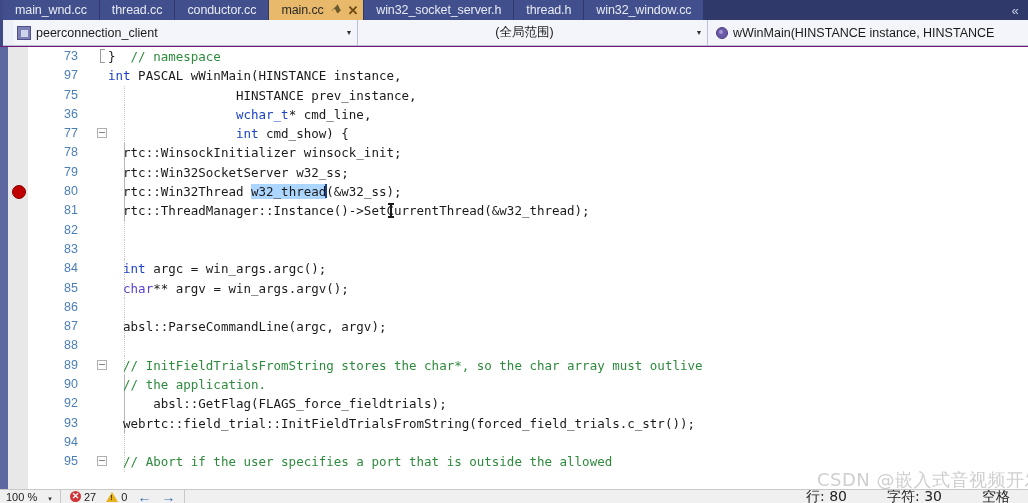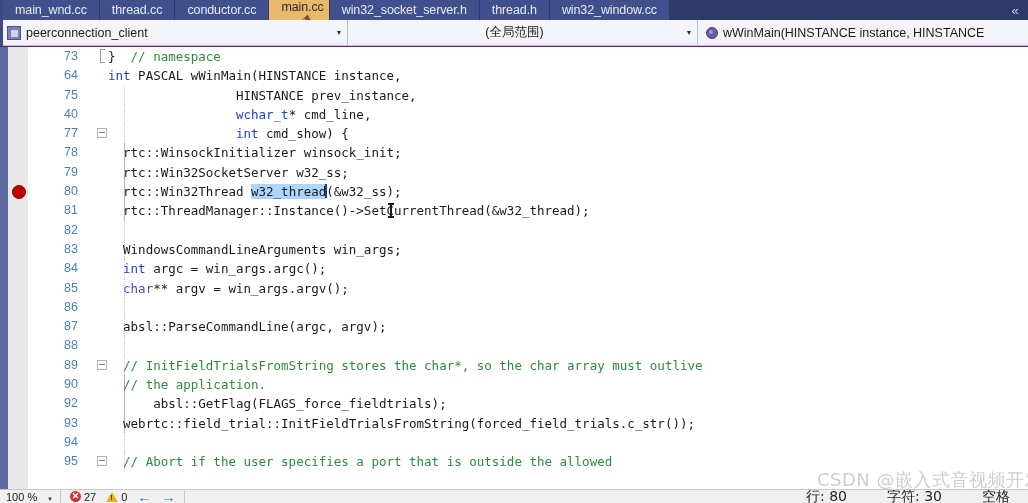--- a/index.html
+++ b/index.html
@@ -50,21 +50,20 @@
     margin-right: 1px;
     box-sizing: border-box;
     letter-spacing: -0.1px;
   }
   .tab.first { margin-left: 3px; }
   .tab.active {
     background: #e4b363;
     background: #e8b96b;
     color: #2a2a2a;
     padding-right: 5px;
-    flex-direction: column;
   }
   .tab .tabname { pointer-events: none; }
   .tab-pin {
     margin-left: 7px;
     font-size: 12px;
     color: #6b5a2e;
     line-height: 1;
     transform: rotate(45deg);
     display: inline-block;
   }
@@ -106,21 +105,21 @@
     position: relative;
     display: flex;
     align-items: center;
     background: #f4f5fa;
     box-sizing: border-box;
     border-right: 1px solid #b9c0d6;
     font-size: 12.5px;
     color: #1a1a1a;
     overflow: hidden;
   }
-  .combo.c1 { width: 345px; margin-left: 3px; padding-left: 4px; }
+  .combo.c1 { width: 345px; margin-left: 13px; padding-left: 4px; }
   .combo.c2 { width: 350px; padding-left: 0; }
   .combo.c3 { flex: 1; padding-left: 6px; border-right: none; }
   .combo-icon {
     width: 14px; height: 14px;
     background: #7b7fb5;
     border: 1px solid #4d5188;
     box-sizing: border-box;
     margin-right: 5px;
     flex: none;
     position: relative;
@@ -406,30 +405,30 @@
       <span class="combo-icon purple-ball"></span>
       <span class="combo-text">wWinMain(HINSTANCE instance, HINSTANCE </span>
     </div>
   </div>
 
   <div class="editor">
     <div class="ind-strip"></div>
     <div class="bp-gutter"></div>
     <div class="code-area" id="codearea">
         <div class="row"><span class="lnum">73</span><span class="brace-bracket"></span><span class="ctext"><span>}  </span><span class="cmt">// namespace</span></span></div>
-        <div class="row"><span class="lnum">64</span><span class="ctext"><span class="kw">int</span><span> PASCAL wWinMain(HINSTANCE instance,</span></span></div>
+        <div class="row"><span class="lnum">97</span><span class="ctext"><span class="kw">int</span><span> PASCAL wWinMain(HINSTANCE instance,</span></span></div>
         <div class="row"><span class="lnum">75</span><span class="vline"></span><span class="ctext"><span>                 HINSTANCE prev_instance,</span></span></div>
-        <div class="row"><span class="lnum">40</span><span class="vline"></span><span class="ctext"><span>                 </span><span class="kw">wchar_t</span><span>* cmd_line,</span></span></div>
+        <div class="row"><span class="lnum">36</span><span class="vline"></span><span class="ctext"><span>                 </span><span class="kw">wchar_t</span><span>* cmd_line,</span></span></div>
         <div class="row"><span class="lnum">77</span><span class="fold"></span><span class="vline"></span><span class="ctext"><span>                 </span><span class="kw">int</span><span> cmd_show) {</span></span></div>
         <div class="row"><span class="lnum">78</span><span class="vline solid"></span><span class="ctext"><span>  rtc::WinsockInitializer winsock_init;</span></span></div>
         <div class="row"><span class="lnum">79</span><span class="vline solid"></span><span class="ctext"><span>  rtc::Win32SocketServer w32_ss;</span></span></div>
         <div class="row"><span class="lnum">80</span><span class="vline solid"></span><span class="ctext"><span>  rtc::Win32Thread </span><span class="sel">w32_thread</span><span class="caret"></span><span>(&amp;w32_ss);</span></span><span class="bp-dot" style="left: -16px; top: 3px;"></span></div>
         <div class="row"><span class="lnum">81</span><span class="vline solid"></span><span class="ctext"><span>  rtc::ThreadManager::Instance()-&gt;SetCurrentThread(&amp;w32_thread);</span></span><span class="ibeam" style="left: 362px; top: 2px;"></span></div>
         <div class="row"><span class="lnum">82</span><span class="vline"></span><span class="ctext"><span></span></span></div>
-        <div class="row"><span class="lnum">83</span><span class="vline"></span><span class="ctext"><span>  WindowsCommandLineArguments win_args;</span></span></div>
+        <div class="row"><span class="lnum">83</span><span class="vline"></span></div>
         <div class="row"><span class="lnum">84</span><span class="vline"></span><span class="ctext"><span>  </span><span class="kw">int</span><span> argc = win_args.argc();</span></span></div>
         <div class="row"><span class="lnum">85</span><span class="vline"></span><span class="ctext"><span>  </span><span class="kw2">char</span><span>** argv = win_args.argv();</span></span></div>
         <div class="row"><span class="lnum">86</span><span class="vline"></span><span class="ctext"><span></span></span></div>
         <div class="row"><span class="lnum">87</span><span class="vline"></span><span class="ctext"><span>  absl::ParseCommandLine(argc, argv);</span></span></div>
         <div class="row"><span class="lnum">88</span><span class="vline"></span><span class="ctext"><span></span></span></div>
         <div class="row"><span class="lnum">89</span><span class="fold"></span><span class="vline"></span><span class="ctext"><span class="cmt">  // InitFieldTrialsFromString stores the char*, so the char array must outlive</span></span></div>
         <div class="row"><span class="lnum">90</span><span class="vline solid"></span><span class="ctext"><span class="cmt">  // the application.</span></span></div>
         <div class="row"><span class="lnum">92</span><span class="vline solid"></span><span class="ctext"><span>      absl::GetFlag(FLAGS_force_fieldtrials);</span></span></div>
         <div class="row"><span class="lnum">93</span><span class="vline solid"></span><span class="ctext"><span>  webrtc::field_trial::InitFieldTrialsFromString(forced_field_trials.c_str());</span></span></div>
         <div class="row"><span class="lnum">94</span><span class="vline"></span><span class="ctext"><span></span></span></div>

